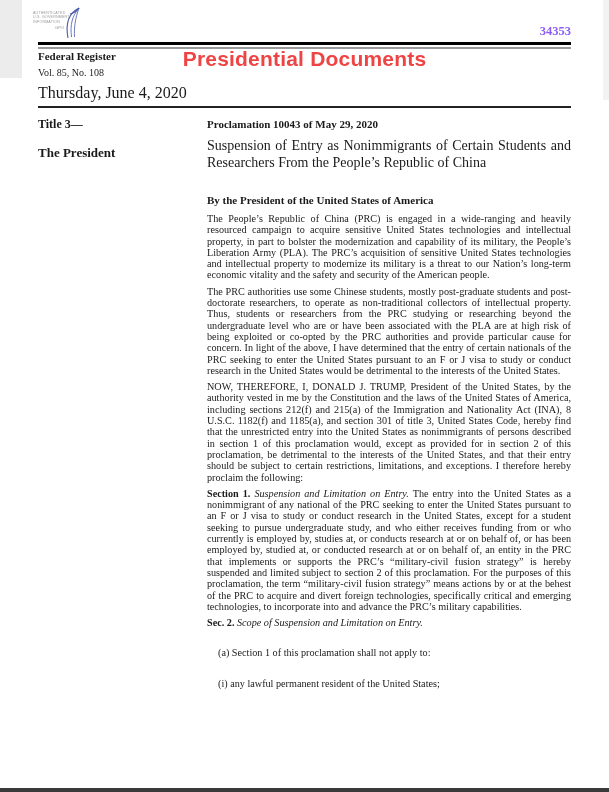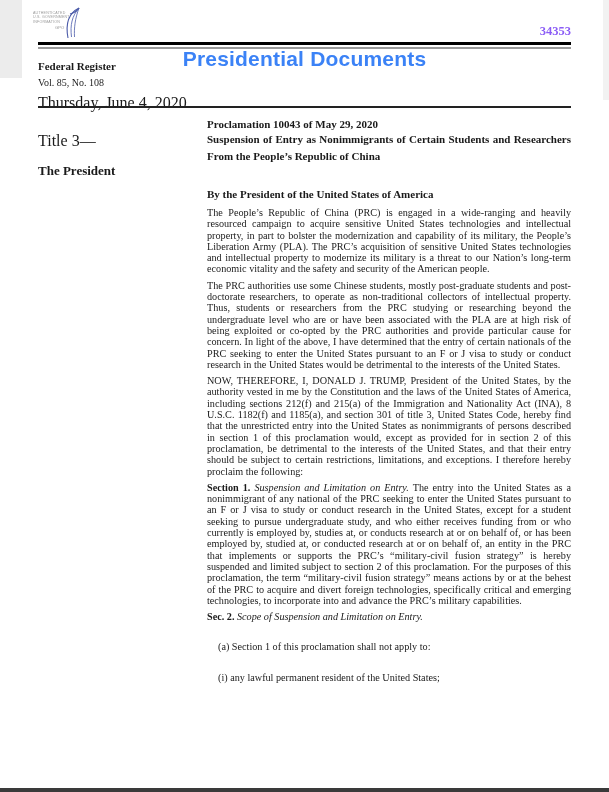--- a/index.html
+++ b/index.html
@@ -20,38 +20,38 @@
                font-size:3.6px; line-height:4.4px; color:#9a9a9a; letter-spacing:0.2px; }
   .seal-gpo  { position:absolute; left:22px; top:18px; font-family:"Liberation Sans", sans-serif;
                font-size:4.2px; color:#9a9a9a; }
   .seal-swoosh { position:absolute; left:26px; top:0; }
 
   
   .page-number { position:absolute; right:38px; top:24px; font-weight:bold; font-size:12.5px; color:#8b5cf6; }
   .rule-double { position:absolute; left:38px; right:38px; top:42px; height:7px;
                  border-top:3px solid #000; }
   .rule-double::after { content:""; display:block; margin-top:1.5px; height:2px; background:#9a9a9a; }
-  .masthead-left { position:absolute; left:38px; top:60px; }
+  .masthead-left { position:absolute; left:38px; top:50px; }
   .mh-name { font-weight:bold; font-size:11px; }
   .mh-vol  { font-size:10px; margin-top:5px; }
   .mh-date { font-size:16px; margin-top:6px; }
   .masthead-title { position:absolute; left:38px; right:38px; top:47px; text-align:center;
                     font-family:"Liberation Sans", sans-serif; font-weight:bold; font-size:21px;
-                    letter-spacing:0.2px; color:#3b82f6; }
+                    letter-spacing:0.2px; color:#ef4444; }
   .rule-single { position:absolute; left:38px; right:38px; top:106px; height:1.5px; background:#222; }
 
   
   .left-col { position:absolute; left:38px; top:113px; width:150px; }
-  .lc-title    { font-weight:normal; font-size:16px; margin-top:19px; }
+  .lc-title    { font-weight:bold; font-size:12px; margin-top:4px; }
   .lc-subtitle { font-weight:bold; font-size:13px; margin-top:13px; }
 
   
   .right-col { position:absolute; left:207px; top:112px; width:364px; }
   .proc-line { font-weight:bold; font-size:11px; margin-top:6px; }
-  .doc-title { font-weight:bold; font-size:11px; line-height:17px; margin-top:1px;
+  .doc-title { font-weight:normal; font-size:14px; line-height:17px; margin-top:7px;
                text-align:justify; }
   .byline  { font-weight:bold; font-size:11px; margin-top:23px; }
   .heading { font-weight:bold; font-size:11px; margin-top:10px; }
   .body-par { font-size:10.2px; line-height:11.3px; text-align:justify; margin-top:5px; }
   .body-par.first { margin-top:7px; }
   .sec-head { font-size:10.2px; line-height:11.3px; margin-top:5px; }
   .clause { font-size:10.2px; line-height:11.3px; margin-top:19px; padding-left:11px; }
   b.runlbl { font-weight:bold; }
   i.runit  { font-style:italic; }
 </style>

